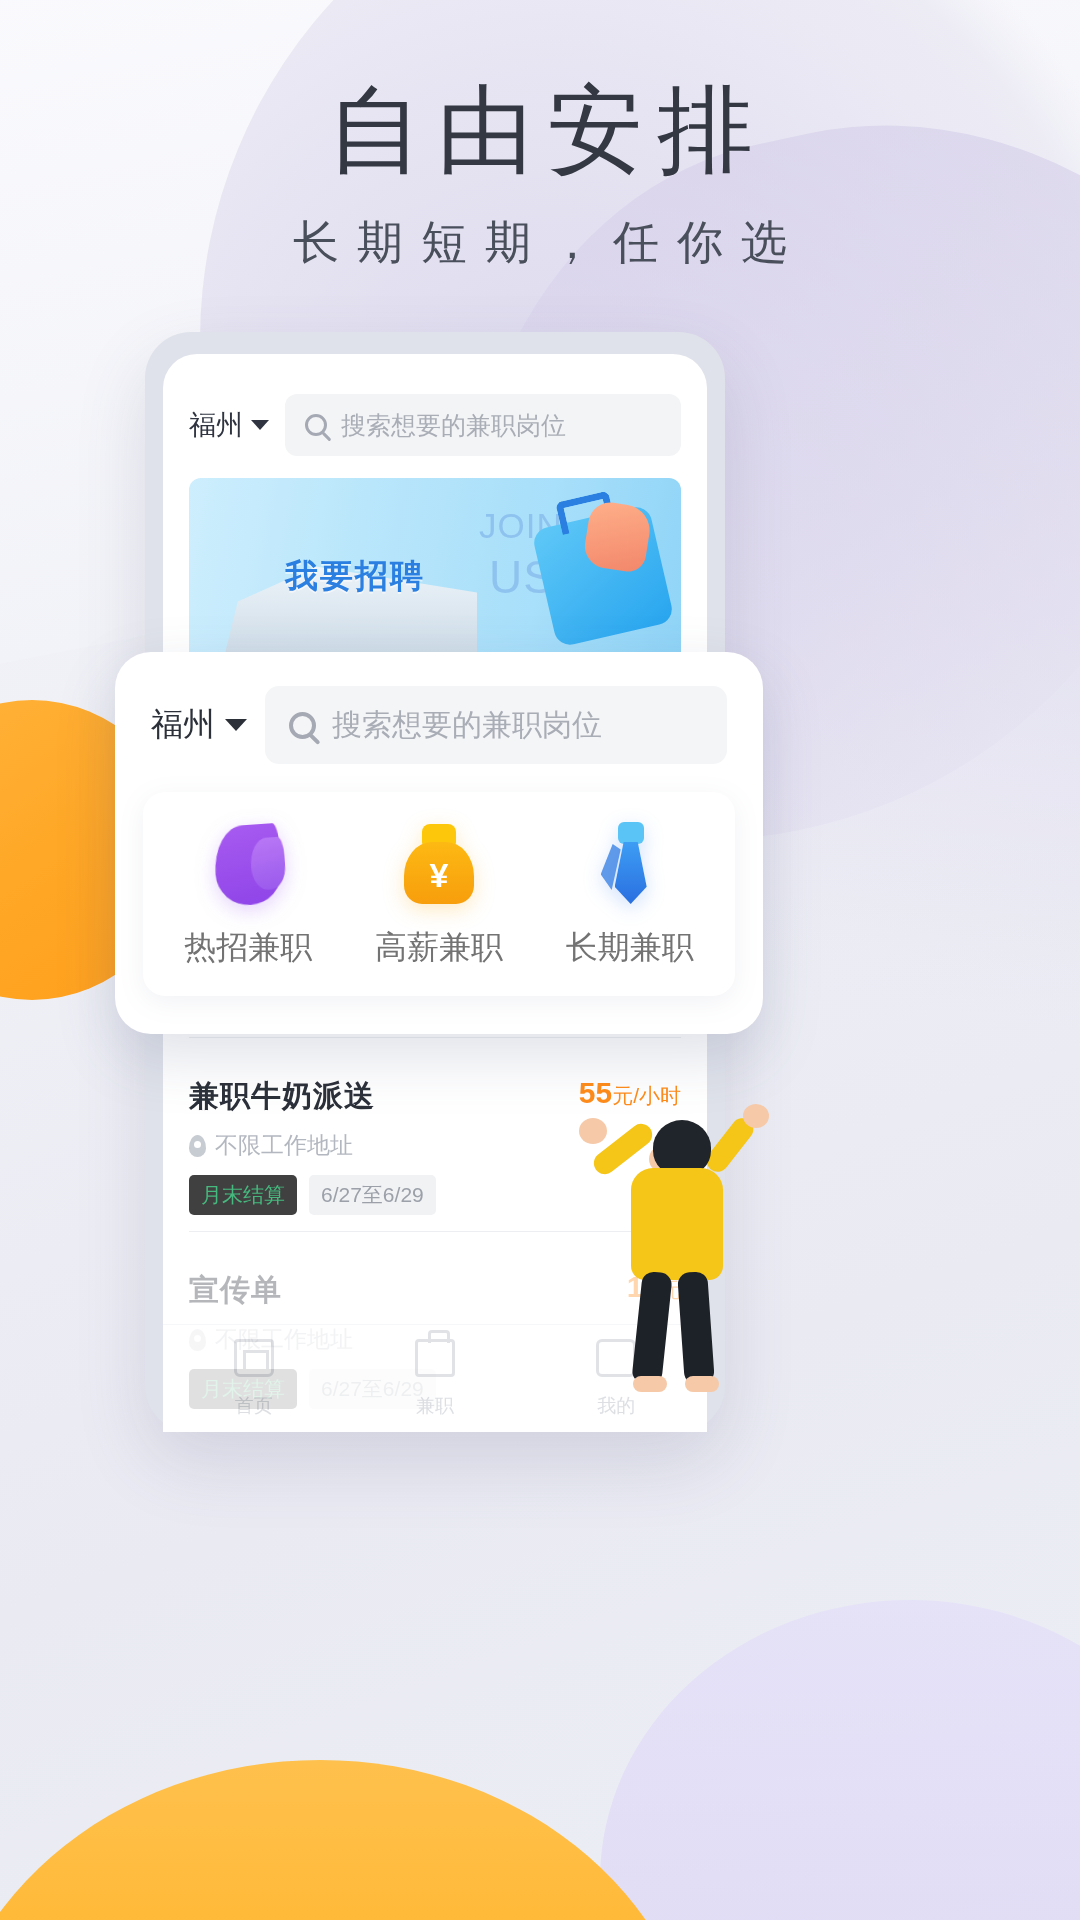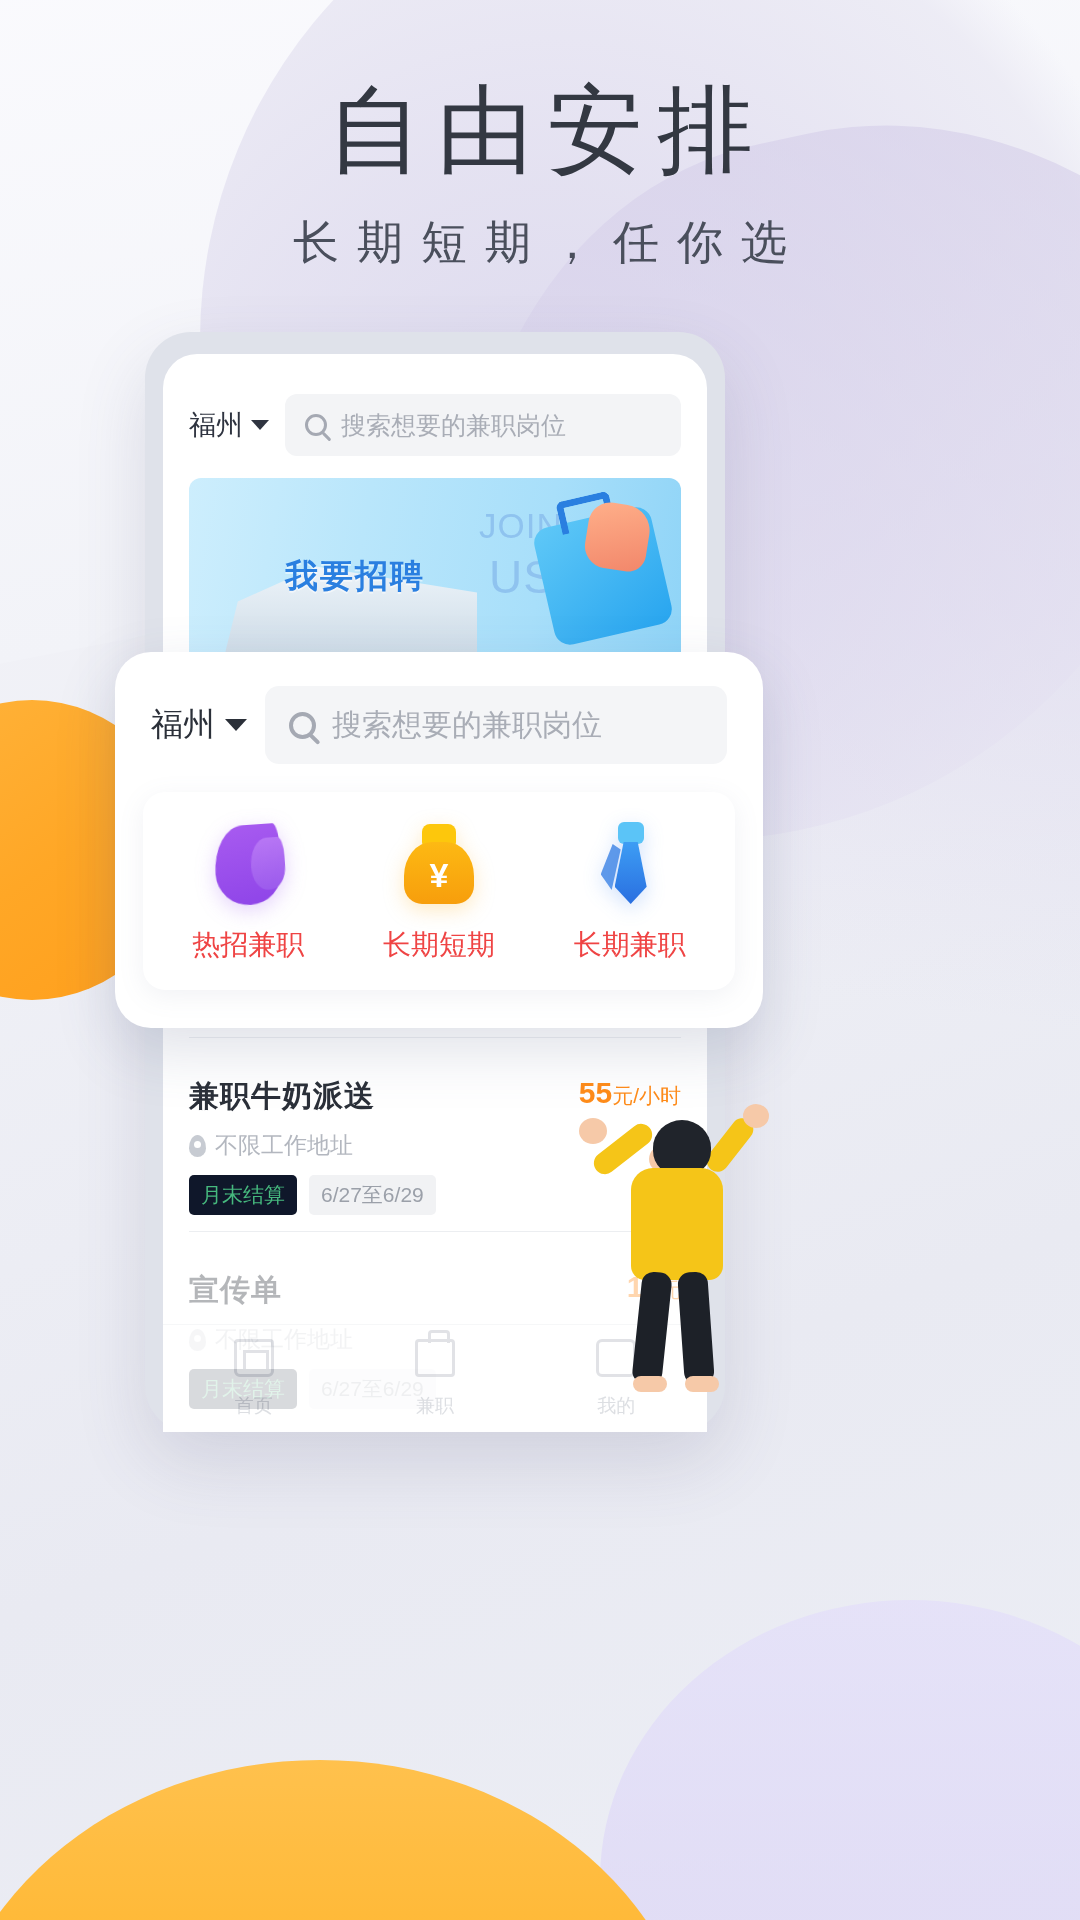--- a/index.html
+++ b/index.html
@@ -193,21 +193,21 @@
   .jobrow { padding:18px 0 16px 0; border-bottom:1px solid #eceef1; position:relative; }
   .jobrow:last-child{border-bottom:none;}
   .jrtop { display:flex; justify-content:space-between; align-items:flex-start;margin-top:20px; }
   .jtitle { font-size:30px; color:#2b3039; font-weight:bold; letter-spacing:1px; }
   .jprice { font-size:30px; color:#ff8c1a; font-weight:bold; white-space:nowrap; }
   .jprice small { font-size:21px; font-weight:normal; }
   .jloc { display:flex; align-items:center; gap:9px; margin-top:13px; font-size:23px; color:#b3b7bf; }
   .pin { width:17px;height:22px;background:#c7cbd2;border-radius:50% 50% 50% 50%/60% 60% 40% 40%; position:relative; flex:none;}
   .pin::after{content:"";position:absolute;left:5px;top:6px;width:7px;height:7px;background:#fff;border-radius:50%;}
   .jtags { display:flex; gap:12px; margin-top:14px; }
-  .tag-green { background:#0f172a; color:#46b97e; font-size:21px; padding:6px 12px; border-radius:5px; }
+  .tag-green { background:#404040; color:#46b97e; font-size:21px; padding:6px 12px; border-radius:5px; }
   .tag-gray { background:#f1f2f4; color:#9ba0a9; font-size:21px; padding:6px 12px; border-radius:5px; }
   .fade3 { opacity:.35; }
 
   
   .tabbar {
     position:absolute; left:0; right:0; bottom:0; height:108px;
     border-top:1px solid #f0f1f3;
     display:flex; align-items:center; justify-content:space-around;
     background:#fff; opacity:.55;
   }
@@ -242,21 +242,21 @@
   .ov-ph { font-size:30px;color:#a9adb6; }
 
   .ov-cats {
     margin-top:28px;
     background:#fff;
     border-radius:22px;
     box-shadow:0 6px 26px rgba(120,125,160,.10);
     display:flex; padding:30px 10px 26px 10px;
   }
   .cat { flex:1; display:flex; flex-direction:column; align-items:center; gap:18px; }
-  .cat-label { font-size:28px; color:#ef4444; }
+  .cat-label { font-size:32px; color:#737373; }
   .cat-ico { width:86px; height:86px; position:relative; }
 
   
   .ico-flame {
     width:66px;height:80px;margin:3px auto 0;
     background:linear-gradient(170deg,#a85bf0 0%,#8e44e8 100%);
     border-radius:50% 10% 55% 55%/65% 35% 45% 45%;
     transform:rotate(-4deg);
     filter:drop-shadow(0 6px 10px rgba(150,80,240,.25));
     position:relative;
@@ -466,21 +466,21 @@
     </div>
 
     <div class="cat">
       <div class="cat-ico">
         <div class="ico-bag">
           <span class="neck"></span>
           <span class="body"></span>
           <span class="yen">¥</span>
         </div>
       </div>
-      <div class="cat-label">长期短期</div>
+      <div class="cat-label">高薪兼职</div>
     </div>
 
     <div class="cat">
       <div class="cat-ico">
         <div class="ico-tie">
           <span class="knot"></span>
           <span class="fold"></span>
           <span class="blade"></span>
         </div>
       </div>

